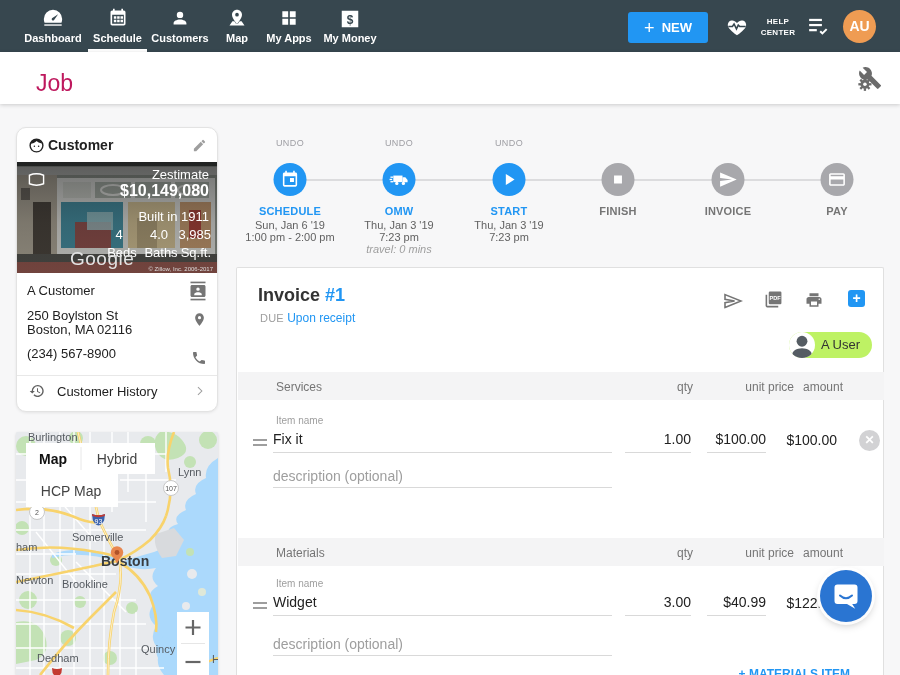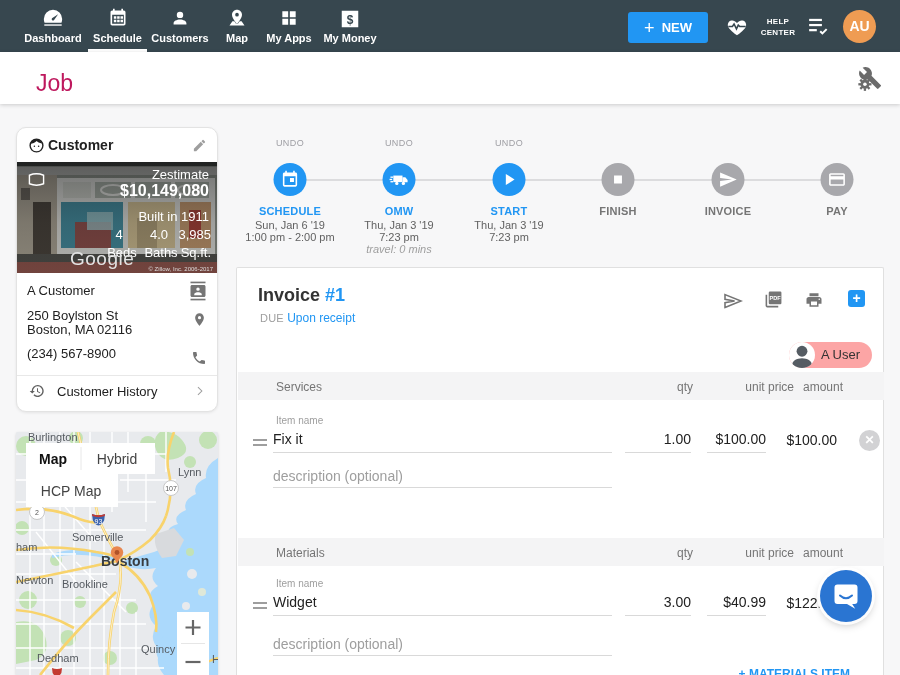--- a/index.html
+++ b/index.html
@@ -47,21 +47,21 @@
 .tdate { position:absolute; top:89px; width:100%; font-size:11px; color:#616161; line-height:12px; }
 .blue { background:#2196f3; }
 .gray { background:#a8a8ac; }
 
 
 #invcard { position:absolute; left:236px; top:267px; width:648px; height:408px; background:#fff; border:1px solid #e0e0e0; border-radius:2px 2px 0 0; border-bottom:none; }
 #invtitle { position:absolute; left:21px; top:17px; font-size:18px; font-weight:bold; color:#333; }
 #invtitle .num { color:#2196f3; }
 #invdue { position:absolute; left:23px; top:43px; font-size:12px; color:#9e9e9e; }
 #invdue a { color:#2196f3; text-decoration:none; }
-.userchip { position:absolute; right:11px; top:74px; height:26px; background:#fca5a5; border-radius:13px; padding:0 12px 0 32px; font-size:13px; color:#333; line-height:26px; }
+.userchip { position:absolute; right:11px; top:64px; height:26px; background:#bef264; border-radius:13px; padding:0 12px 0 32px; font-size:13px; color:#333; line-height:26px; }
 .userchip .av { position:absolute; left:0px; top:0px; width:26px; height:26px; border-radius:50%; background:#fff; overflow:hidden; }
 .secband { position:absolute; left:1px; width:646px; height:28px; background:#f4f4f5; color:#757575; font-size:12px; }
 .secband .n { position:absolute; left:38px; top:8px; }
 .secband .qty { position:absolute; left:395px; top:8px; width:60px; text-align:right; }
 .secband .up { position:absolute; left:481px; top:8px; width:75px; text-align:right; }
 .secband .am { position:absolute; left:540px; top:8px; width:65px; text-align:right; }
 .itemlabel { position:absolute; left:39px; font-size:10px; color:#9e9e9e; }
 .iteminput { position:absolute; left:36px; width:339px; font-size:14px; color:#212121; border-bottom:1px solid #d9d9d9; padding-bottom:5px; }
 .qtyinput { position:absolute; left:388px; width:66px; font-size:14px; color:#212121; text-align:right; border-bottom:1px solid #d9d9d9; padding-bottom:5px; }
 .upinput { position:absolute; left:470px; width:59px; font-size:14px; color:#212121; text-align:right; border-bottom:1px solid #d9d9d9; padding-bottom:5px; }

